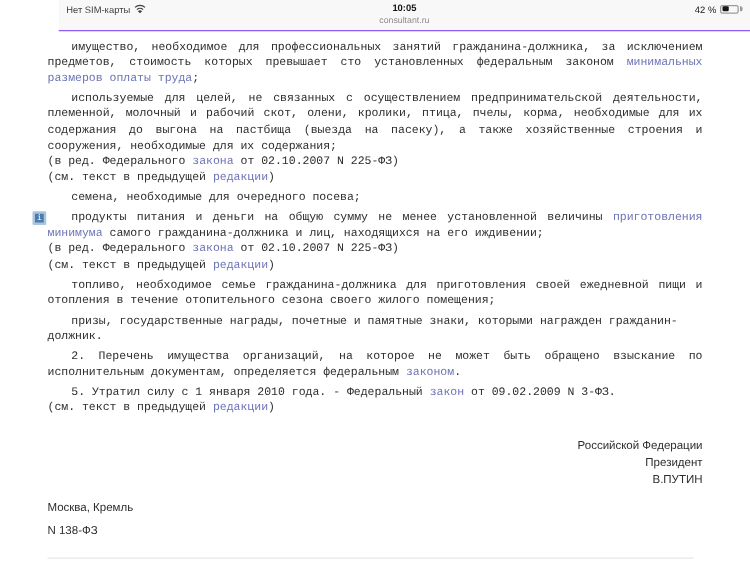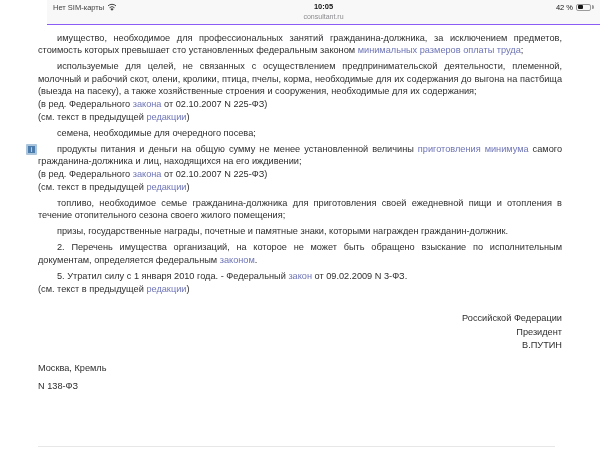--- a/index.html
+++ b/index.html
@@ -31,21 +31,21 @@
   .battery-fill { display: block; height: 100%; background: #161616; border-radius: 1px; width: 42%; }
   .battery-nub { width: 2px; height: 3.5px; background: #9b9b9b; border-radius: 0 1.5px 1.5px 0; margin-left: -2px; }
 
   
   .content {
     position: absolute; top: 25px; left: 0; right: 0;
     padding: 3px 38px 0 38px;
     font-size: 9.2px; line-height: 12.6px;
     color: var(--text);
   }
-  .para { margin: 0; }
+  .para { margin: 0; font-family: Liberation Mono, monospace; }
   .para.body { margin-top: 3.5px; text-indent: 19px; }
   .para.justify { text-align: justify; }
   .para.note { margin-top: 0; text-indent: 0; }
   .para.has-icon { position: relative; }
   .link { color: var(--link); cursor: pointer; }
   .info-icon {
     position: absolute; left: -12px; top: 1px;
     width: 11px; height: 11px;
     background: #4c7cac; border: 2px solid #abc5dd;
     color: #fff; font-size: 6.5px; line-height: 7px; text-align: center;

